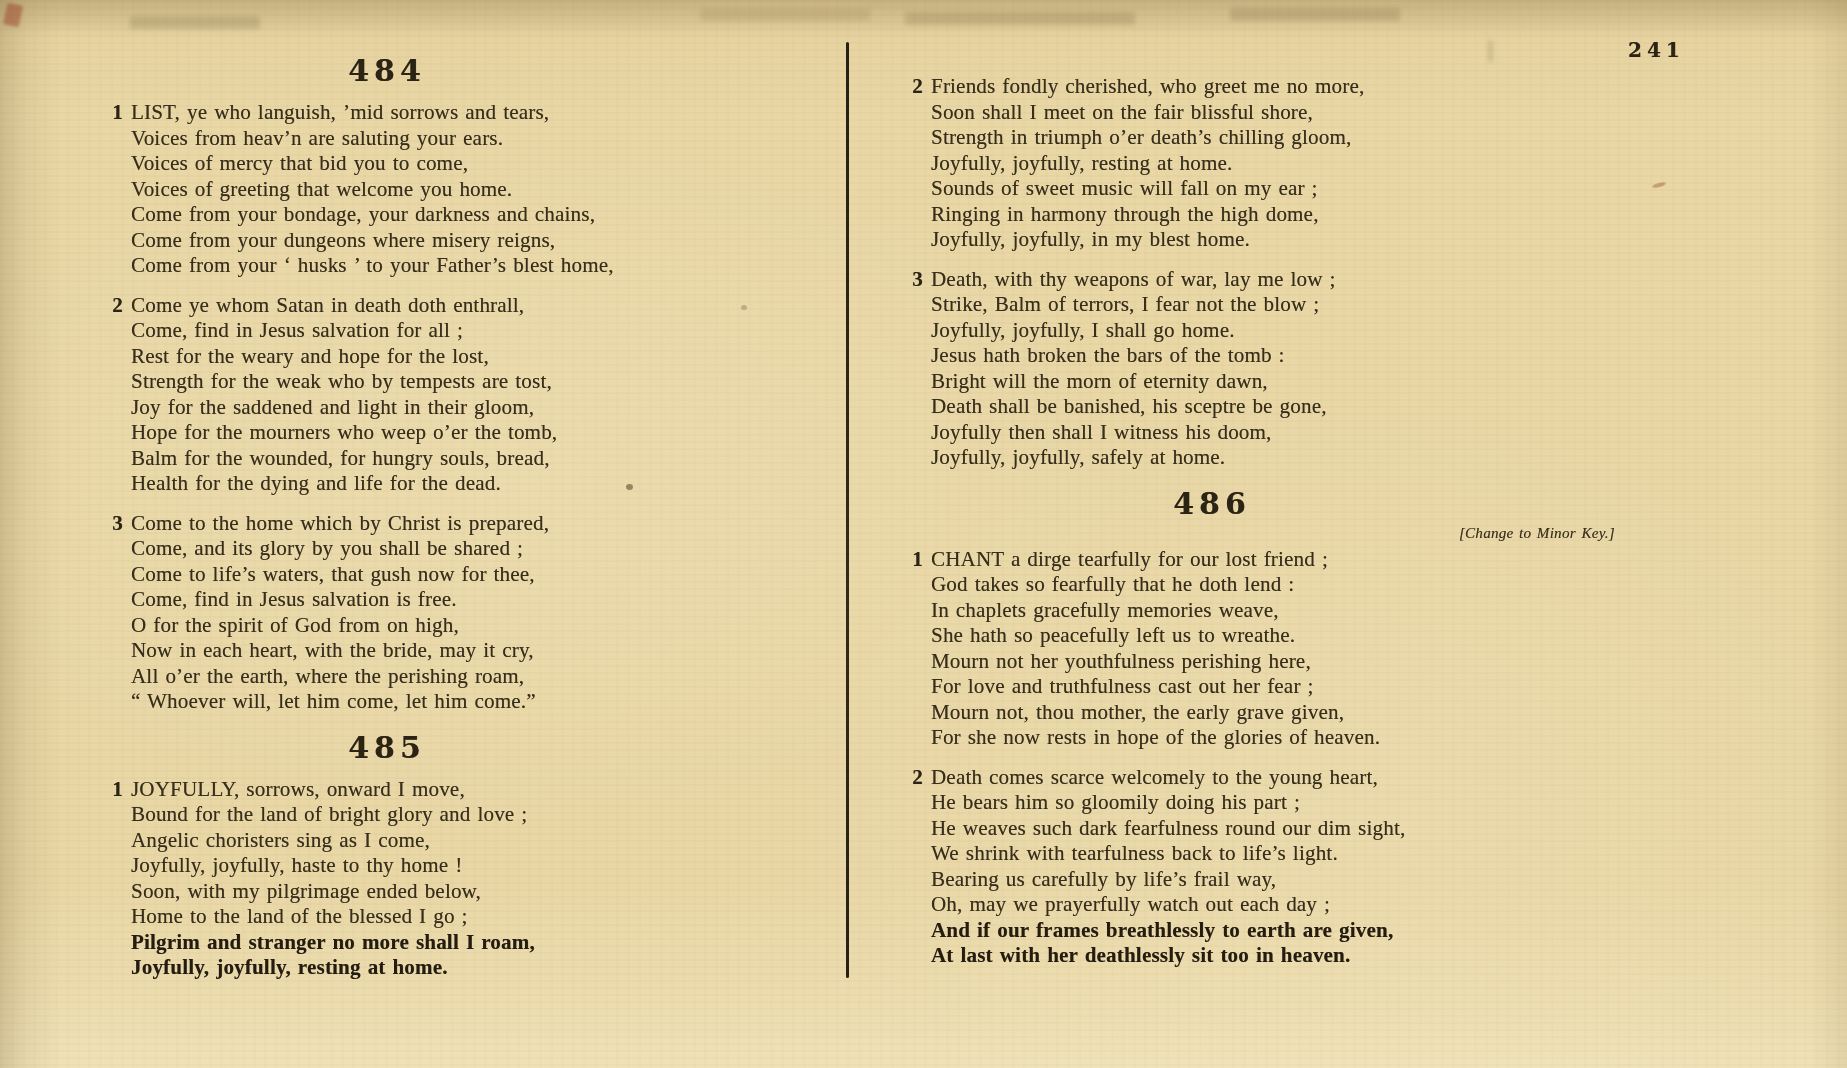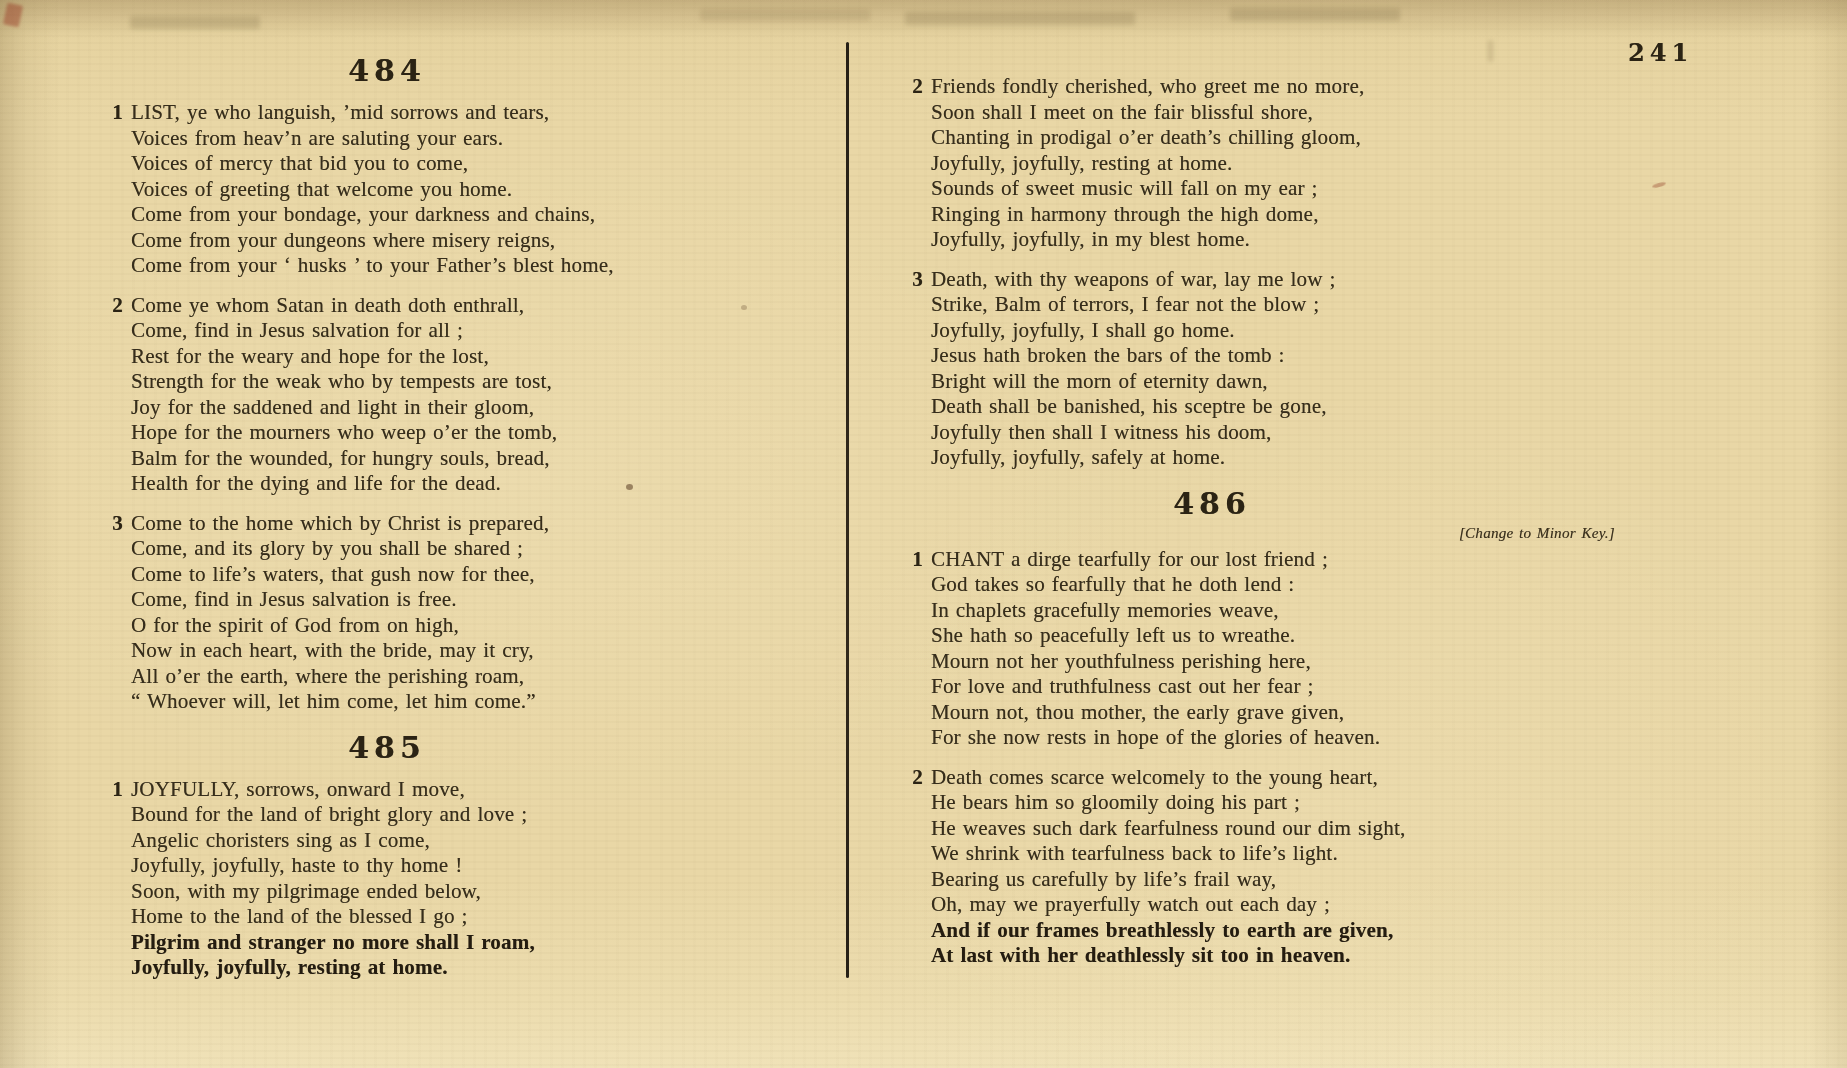--- a/index.html
+++ b/index.html
@@ -35,21 +35,21 @@
   .col-right .hymn-number{margin-top:6px;margin-bottom:0;}
   .verse{position:relative;padding-left:28px;margin-bottom:14px;}
   .vnum{position:absolute;left:0;top:0;width:20px;text-align:right;font-weight:700;color:#2b2314;}
   .vline{white-space:nowrap;}
   .vline.bold{font-weight:700;color:#241c10;}
   .key-note{font-size:15px;line-height:20px;text-align:right;margin-right:-62px;
     margin-bottom:4px;letter-spacing:0.3px;color:#3b311e;font-style:italic;}
   .page-number{
     position:absolute;left:1628px;top:38px;
     font-family:"DejaVu Serif","Liberation Serif",serif;
-    font-weight:700;font-size:24px;letter-spacing:5px;color:#2b2314;
+    font-weight:700;font-size:20px;letter-spacing:5px;color:#2b2314;
     text-shadow:0.3px 0.3px 0 rgba(43,35,20,0.5);
   }
   .column-divider{
     position:absolute;left:846px;top:42px;width:3px;height:936px;
     background:linear-gradient(180deg,#262016 0%,#332a1c 60%,#262016 100%);
     border-radius:2px;
   }
   
   .bleed{position:absolute;pointer-events:none;filter:blur(2.2px);opacity:0.55;}
   .smudge{position:absolute;background:rgba(110,92,55,0.35);border-radius:3px;}
@@ -123,21 +123,21 @@
       <div class="vline">Home to the land of the blessed I go ;</div>
       <div class="vline bold">Pilgrim and stranger no more shall I roam,</div>
       <div class="vline bold">Joyfully, joyfully, resting at home.</div>
     </div>
   </div>
 <div class="column col-right">
     <div class="verse">
       <span class="vnum">2</span>
       <div class="vline">Friends fondly cherished, who greet me no more,</div>
       <div class="vline">Soon shall I meet on the fair blissful shore,</div>
-      <div class="vline">Chanting in prodigal o’er death’s chilling gloom,</div>
+      <div class="vline">Strength in triumph o’er death’s chilling gloom,</div>
       <div class="vline">Joyfully, joyfully, resting at home.</div>
       <div class="vline">Sounds of sweet music will fall on my ear ;</div>
       <div class="vline">Ringing in harmony through the high dome,</div>
       <div class="vline">Joyfully, joyfully, in my blest home.</div>
     </div>
     <div class="verse">
       <span class="vnum">3</span>
       <div class="vline">Death, with thy weapons of war, lay me low ;</div>
       <div class="vline">Strike, Balm of terrors, I fear not the blow ;</div>
       <div class="vline">Joyfully, joyfully, I shall go home.</div>

